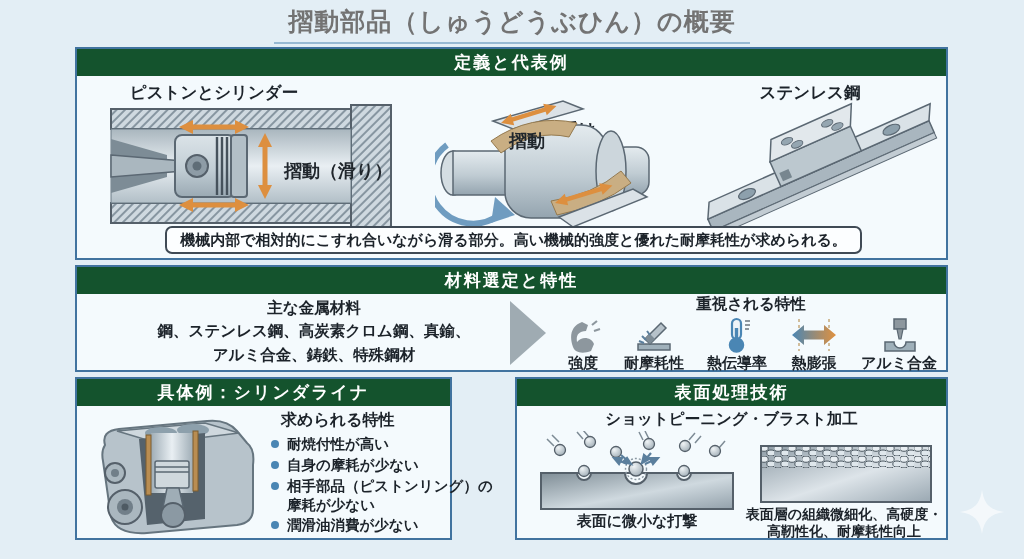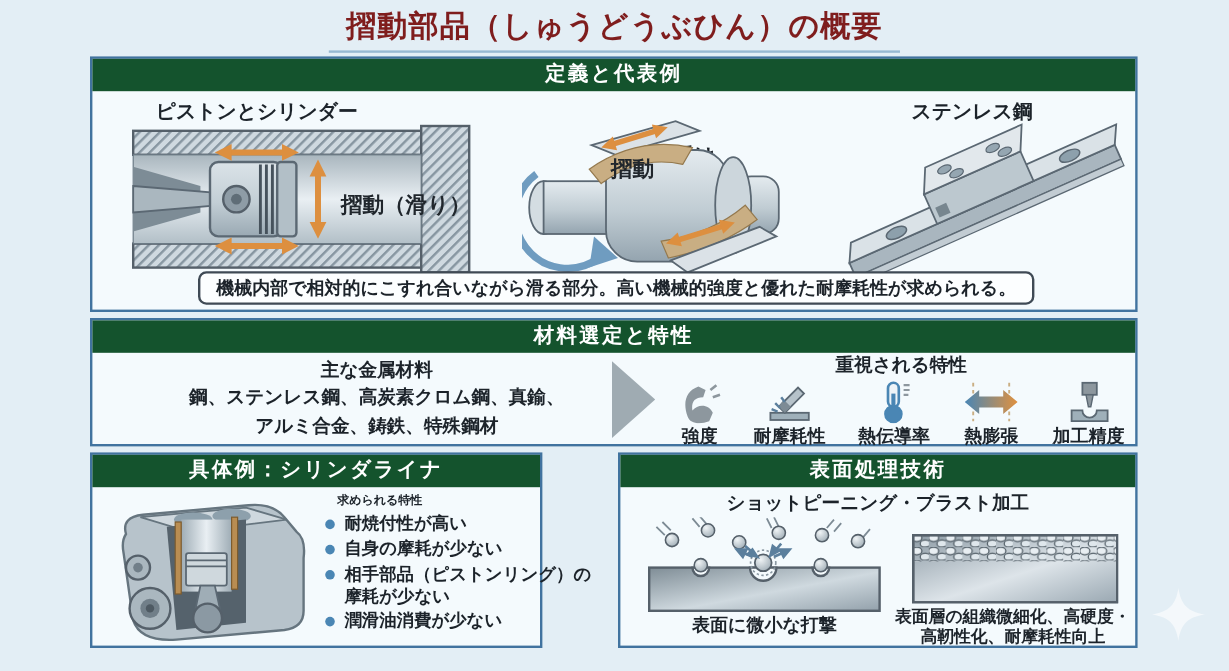--- a/index.html
+++ b/index.html
@@ -5,21 +5,21 @@
   * { margin:0; padding:0; box-sizing:border-box; }
   html,body { width:1024px; height:559px; }
   body {
     position:relative; overflow:hidden;
     background:#e3eef5;
     font-family:"DejaVu Sans","Liberation Sans",sans-serif;
     color:#1c232a;
   }
   .title-wrap { position:absolute; top:5px; left:0; width:100%; text-align:center; }
   .title {
-    display:inline-block; font-size:25px; font-weight:bold; color:#7f1d1d;
+    display:inline-block; font-size:25px; font-weight:bold; color:#737373;
     border-bottom:2px solid #97b9d2; padding:0 14px 4px 14px; letter-spacing:1px;
   }
   .panel {
     position:absolute; background:#f4fafd; border:2px solid #41739f;
   }
   .panel-header {
     background:#14532d; color:#ffffff; font-weight:bold; font-size:17px;
     height:27px; line-height:27px; text-align:center; letter-spacing:2px;
   }
   #p1 { left:75px; top:47px;  width:873px; height:213px; }
@@ -53,21 +53,21 @@
   }
   .props { position:absolute; left:488px; top:27px; width:372px; }
   .props-title { text-align:center; font-weight:bold; font-size:15.5px; }
   .props-row { display:flex; justify-content:space-between; margin-top:2px; align-items:flex-end; }
   .prop { display:flex; flex-direction:column; align-items:center; }
   .prop svg { height:36px; display:block; }
   .prop-label { font-size:15px; font-weight:bold; margin-top:1px; white-space:nowrap; }
 
   #engine-illu { left:10px; top:30px; width:174px; height:128px; }
   .req { position:absolute; left:192px; top:31px; width:236px; }
-  .req-title { font-weight:bold; font-size:10px; margin:0 0 4px 12px; }
+  .req-title { font-weight:bold; font-size:16px; margin:0 0 4px 12px; }
   .bullet { display:flex; font-size:14.5px; font-weight:bold; line-height:1.3; margin-bottom:2px; }
   .dot { flex:none; width:8px; height:8px; border-radius:50%; background:#4a86b4; margin:5px 8px 0 2px; }
 
   .sp-title { position:absolute; top:30px; left:0; width:100%; text-align:center; font-weight:bold; font-size:15.5px; }
   #peen-illu  { left:22px;  top:52px; width:196px; height:80px; }
   .peen-caption { position:absolute; left:22px; top:133px; width:196px; text-align:center; font-weight:bold; font-size:15px; }
   #micro-illu { left:243px; top:66px; width:172px; height:58px; }
   .micro-caption { position:absolute; left:226px; top:127px; width:202px; text-align:center; font-weight:bold; font-size:14px; line-height:1.23; }
 
   .sparkle { position:absolute; left:954px; top:484px; width:56px; height:56px; opacity:.8; }
@@ -233,21 +233,21 @@
           <polygon points="2,18 14,8 14,13.5 34,13.5 34,8 46,18 34,28 34,22.5 14,22.5 14,28" fill="url(#expg)"></polygon>
         </svg>
         <div class="prop-label">熱膨張</div>
       </div>
       <div class="prop">
         <svg viewBox="0 0 36 36">
           <rect x="13" y="2" width="12" height="10" fill="#8d979e" stroke="#5b6873" stroke-width="1.5"></rect>
           <polygon points="16,12 22,12 20,22 18,22" fill="#8d979e" stroke="#5b6873" stroke-width="1.2"></polygon>
           <path d="M4 34 v-9 h9 a6 6 0 0 0 12 0 h9 v9 z" fill="#9fb0ba" stroke="#5b6873" stroke-width="1.5"></path>
         </svg>
-        <div class="prop-label">加工精度</div>
+        <div class="prop-label">アルミ合金</div>
       </div>
     </div>
   </div>
 </div>
 
 <div class="panel" id="p3">
   <div class="panel-header">具体例：シリンダライナ</div>
 
   <svg class="illu" id="engine-illu" viewBox="0 0 174 128">
     <defs>

